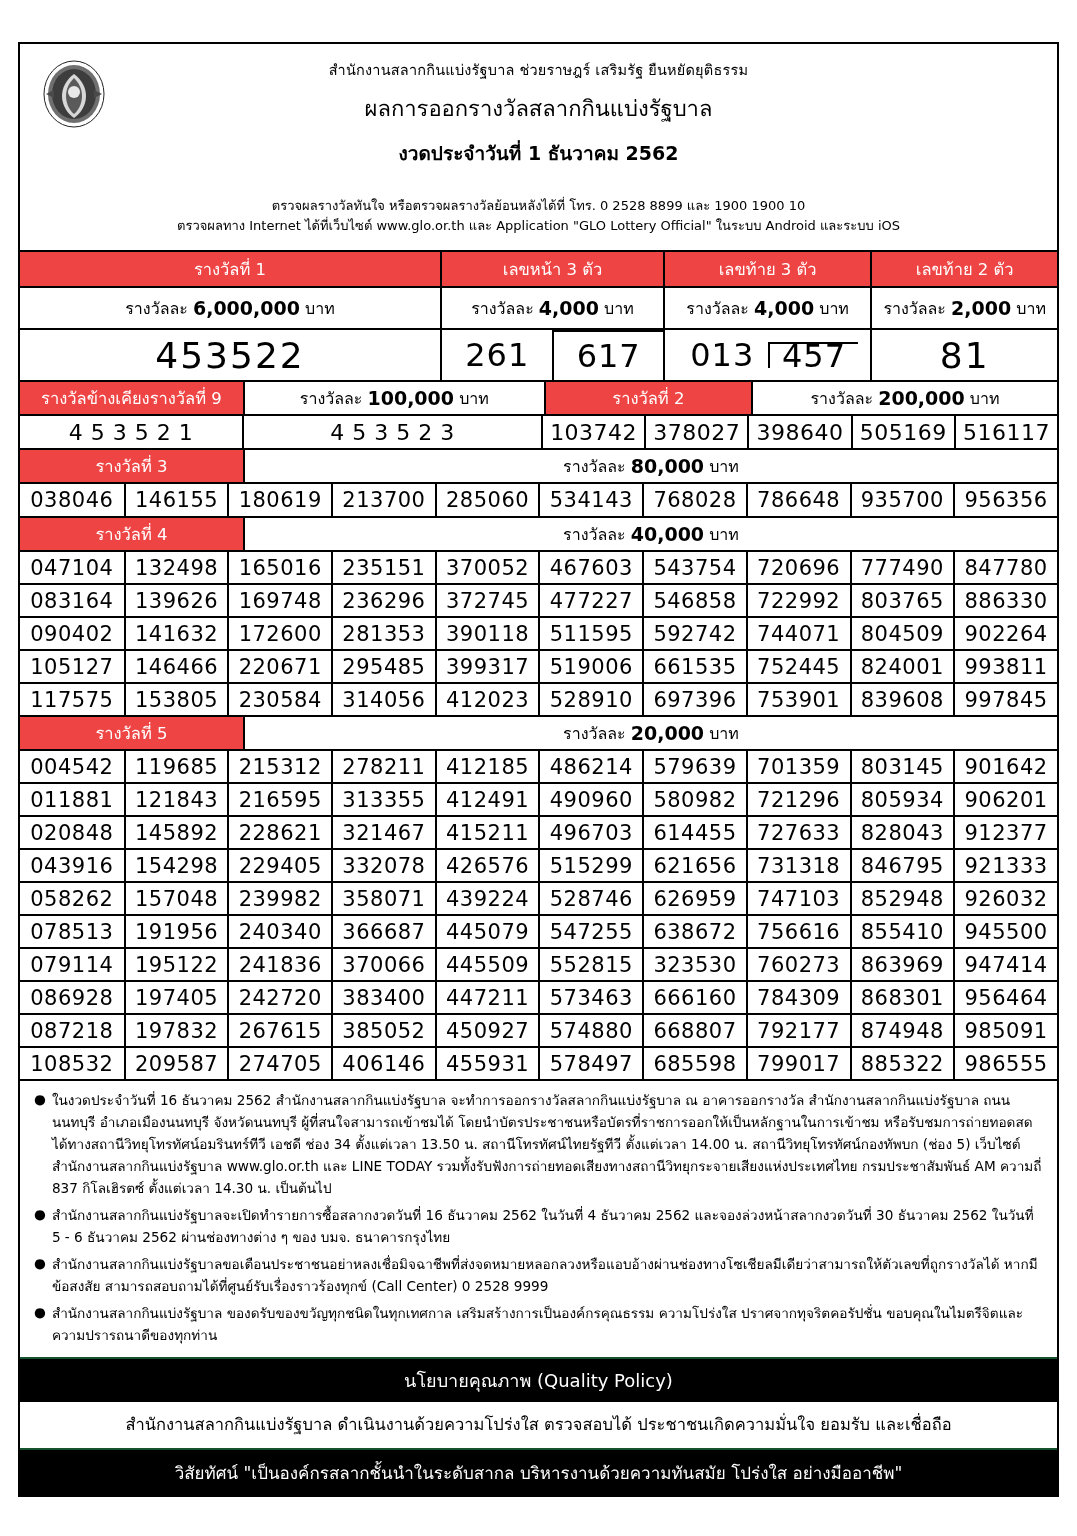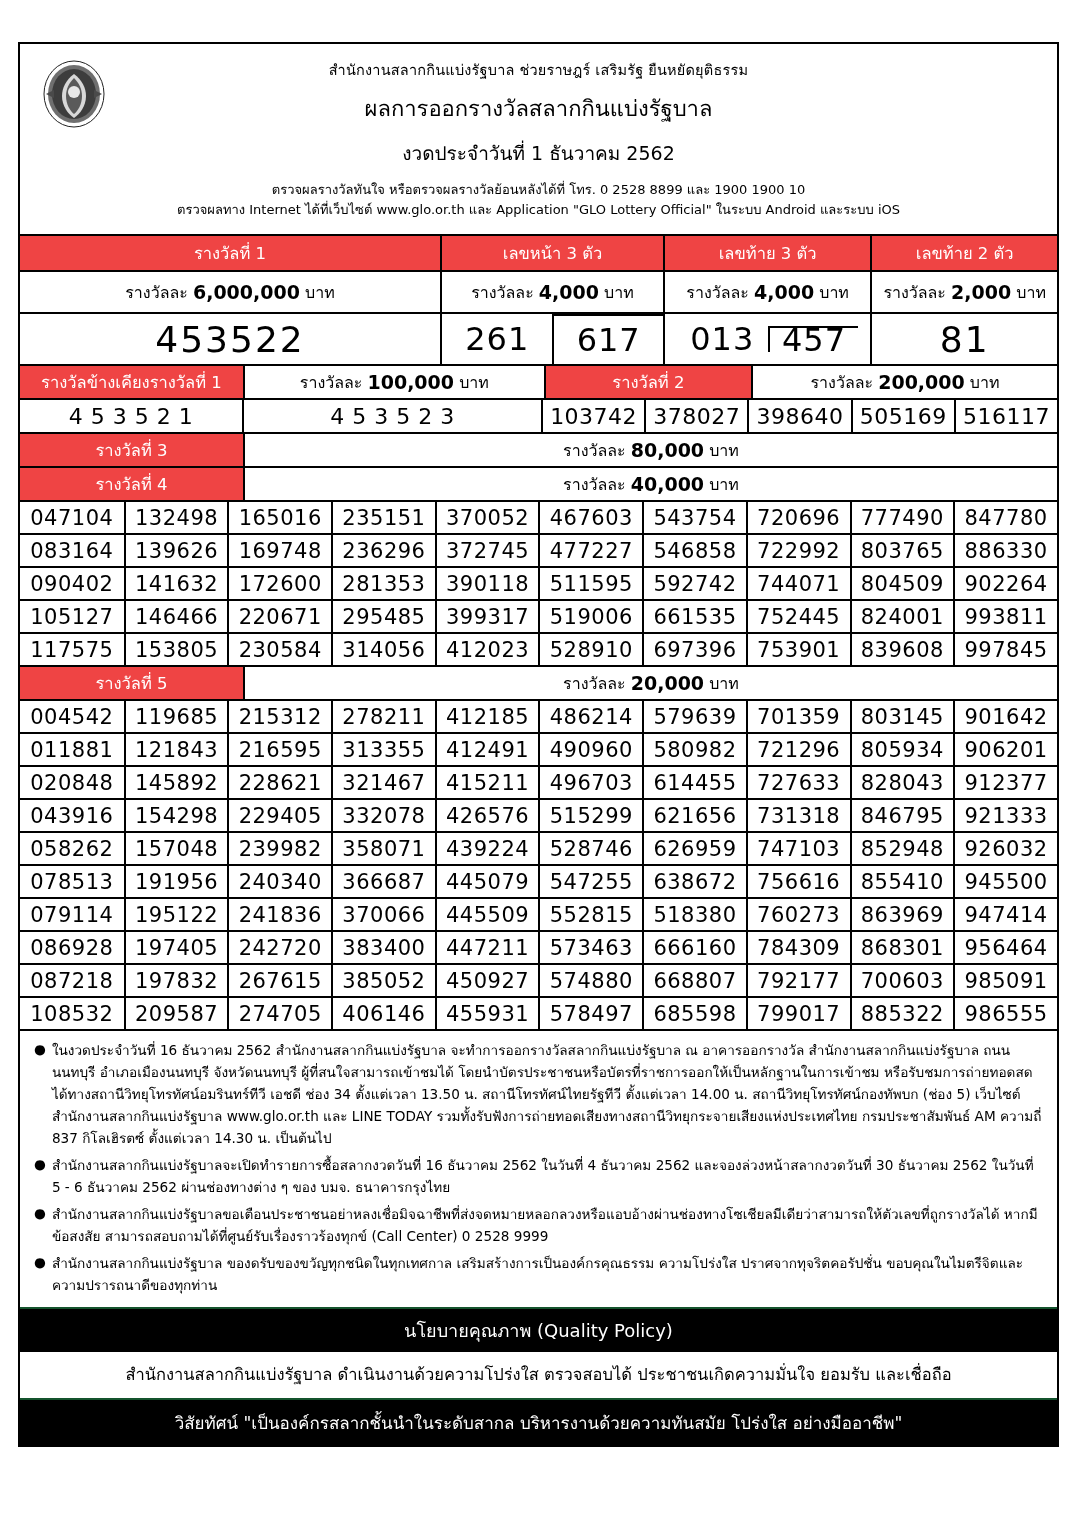--- a/index.html
+++ b/index.html
@@ -38,21 +38,22 @@
     font-size: 14.5px;
     letter-spacing: .2px;
     margin-bottom: 10px;
   }
   .main-title {
     font-size: 22px;
     margin-bottom: 12px;
   }
   .draw-date {
     font-size: 19px;
-    margin-bottom: 12px;
+    margin-bottom: 28px;
+    font-weight: bold;
   }
   .contact {
     font-size: 13px;
     line-height: 1.55;
     padding: 0 10px 8px 10px;
   }
   
   .row { display: flex; width: 100%; }
   .cell {
     border-top: 2px solid #000;
@@ -189,21 +190,21 @@
       <div class="cell half" style="height:100%">617</div>
     </div>
     <div class="cell num-lg w-b3" style="padding:12px">
       <div class="cell half" style="border:none;height:100%">013</div>
       <div class="cell half" style="height:100%">457</div>
     </div>
     <div class="cell num-xl w-b2">81</div>
   </div>
 
   <div class="row sec-head">
-    <div class="cell blk lbl w-near-lbl">รางวัลข้างเคียงรางวัลที่ 1</div>
+    <div class="cell blk lbl w-near-lbl">รางวัลข้างเคียงรางวัลที่ 9</div>
     <div class="cell prize-amt w-near-amt">
       <span>รางวัลละ</span>&nbsp;
       <b>100,000</b>&nbsp;
       <span>บาท</span>
     </div>
     <div class="cell blk lbl w-p2-lbl">รางวัลที่ 2</div>
     <div class="cell prize-amt w-p2-amt">
       <span>รางวัลละ</span>&nbsp;
       <b>200,000</b>&nbsp;
       <span>บาท</span>
@@ -219,20 +220,32 @@
     <div class="cell num-md fifth">516117</div>
   </div>
 
   <div class="row sec-head">
     <div class="cell blk lbl w-sec-lbl">รางวัลที่  3</div>
     <div class="cell prize-amt w-sec-amt">
       <span>รางวัลละ</span>&nbsp;
       <b>80,000</b>&nbsp;
       <span>บาท</span>
     </div>
+  </div>
+  <div class="row grid-row r3">
+    <div class="cell num-sm">038046</div>
+    <div class="cell num-sm">146155</div>
+    <div class="cell num-sm">180619</div>
+    <div class="cell num-sm">213700</div>
+    <div class="cell num-sm">285060</div>
+    <div class="cell num-sm">534143</div>
+    <div class="cell num-sm">768028</div>
+    <div class="cell num-sm">786648</div>
+    <div class="cell num-sm">935700</div>
+    <div class="cell num-sm">956356</div>
   </div>
 
   <div class="row sec-head">
     <div class="cell blk lbl w-sec-lbl">รางวัลที่  4</div>
     <div class="cell prize-amt w-sec-amt">
       <span>รางวัลละ</span>&nbsp;
       <b>40,000</b>&nbsp;
       <span>บาท</span>
     </div>
   </div>
@@ -380,21 +393,21 @@
       <div class="cell num-sm">855410</div>
       <div class="cell num-sm">945500</div>
     </div>
     <div class="row grid-row">
       <div class="cell num-sm">079114</div>
       <div class="cell num-sm">195122</div>
       <div class="cell num-sm">241836</div>
       <div class="cell num-sm">370066</div>
       <div class="cell num-sm">445509</div>
       <div class="cell num-sm">552815</div>
-      <div class="cell num-sm">518380</div>
+      <div class="cell num-sm">323530</div>
       <div class="cell num-sm">760273</div>
       <div class="cell num-sm">863969</div>
       <div class="cell num-sm">947414</div>
     </div>
     <div class="row grid-row">
       <div class="cell num-sm">086928</div>
       <div class="cell num-sm">197405</div>
       <div class="cell num-sm">242720</div>
       <div class="cell num-sm">383400</div>
       <div class="cell num-sm">447211</div>
@@ -406,21 +419,21 @@
     </div>
     <div class="row grid-row">
       <div class="cell num-sm">087218</div>
       <div class="cell num-sm">197832</div>
       <div class="cell num-sm">267615</div>
       <div class="cell num-sm">385052</div>
       <div class="cell num-sm">450927</div>
       <div class="cell num-sm">574880</div>
       <div class="cell num-sm">668807</div>
       <div class="cell num-sm">792177</div>
-      <div class="cell num-sm">700603</div>
+      <div class="cell num-sm">874948</div>
       <div class="cell num-sm">985091</div>
     </div>
     <div class="row grid-row">
       <div class="cell num-sm">108532</div>
       <div class="cell num-sm">209587</div>
       <div class="cell num-sm">274705</div>
       <div class="cell num-sm">406146</div>
       <div class="cell num-sm">455931</div>
       <div class="cell num-sm">578497</div>
       <div class="cell num-sm">685598</div>

